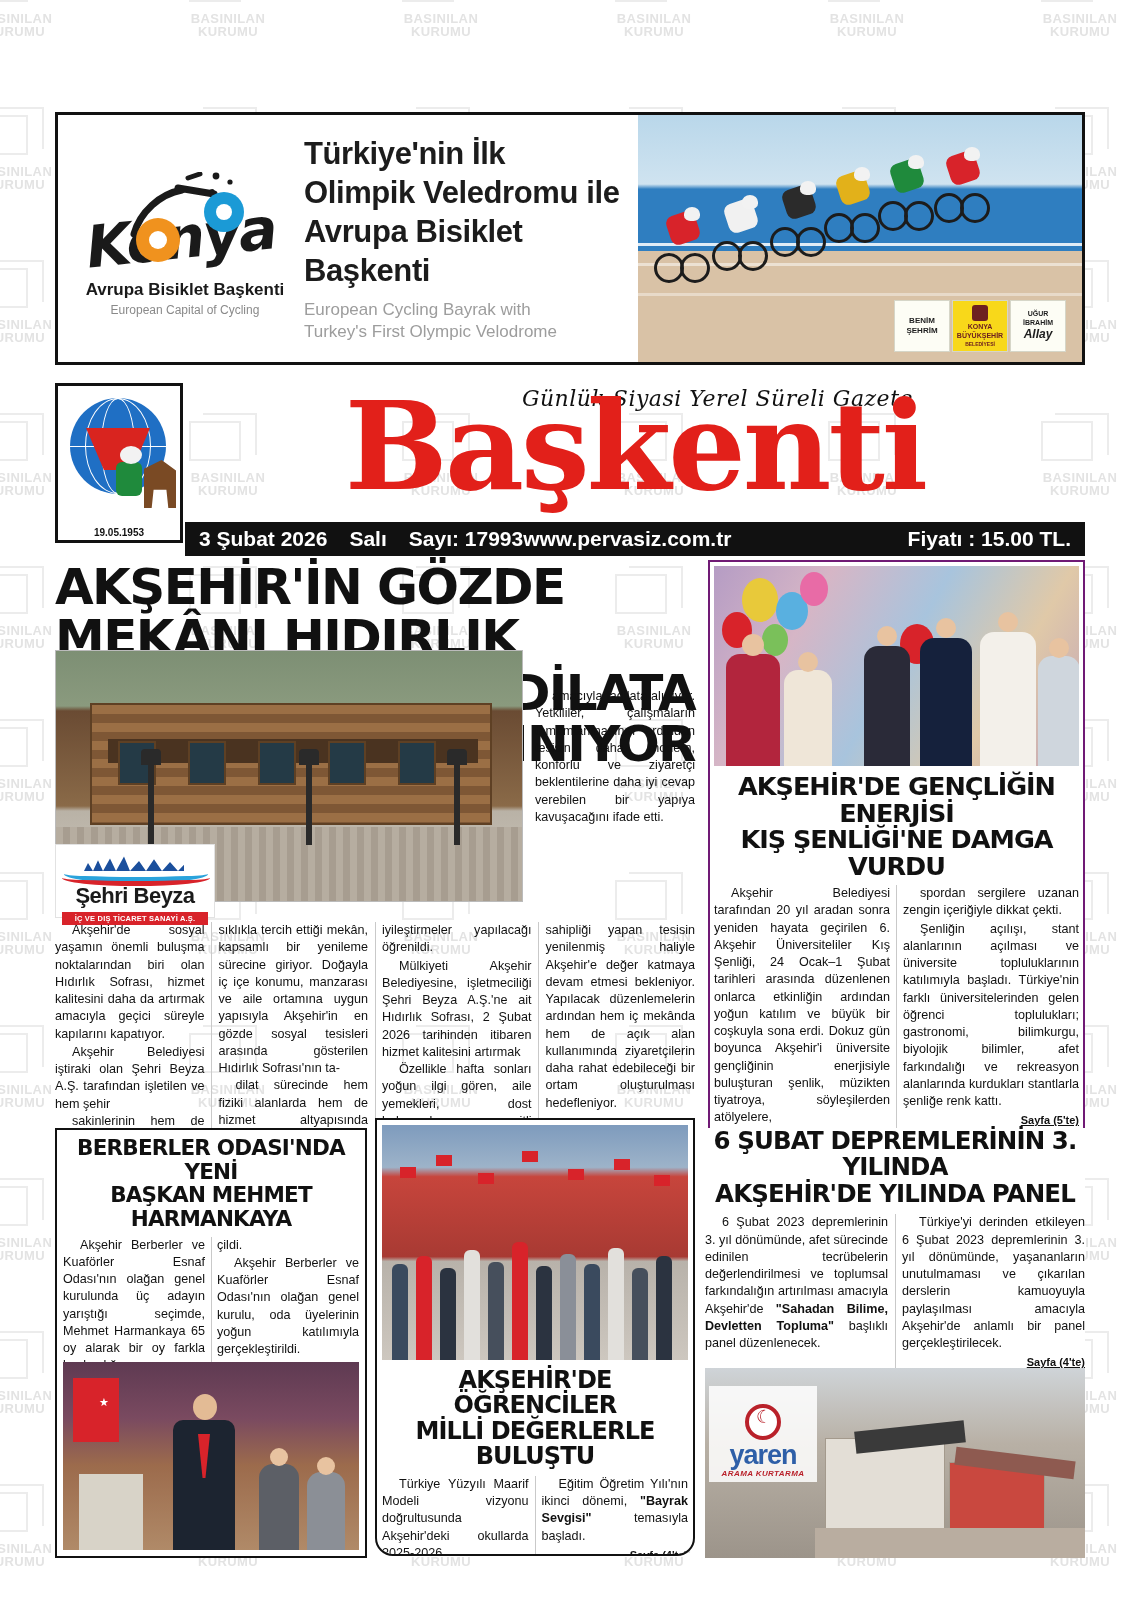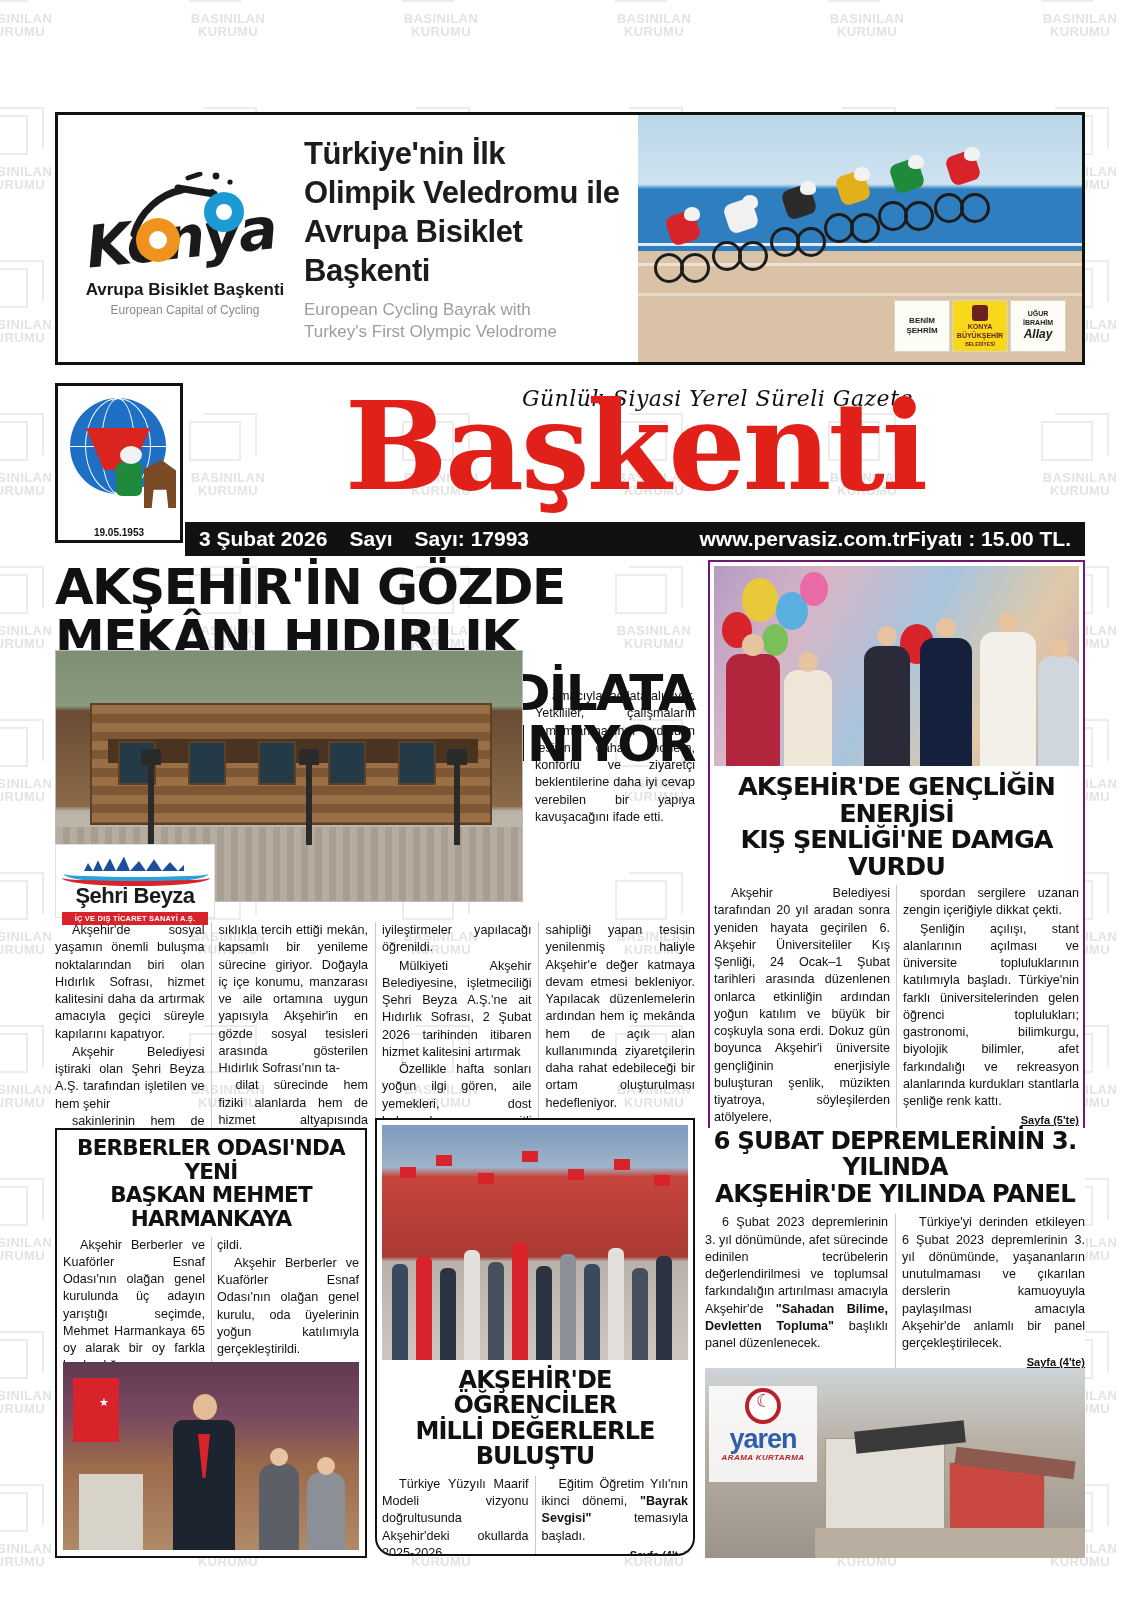--- a/index.html
+++ b/index.html
@@ -289,21 +289,21 @@
     width: 900px; height: 34px;
     background: #111;
     color: #fff;
     display: flex;
     align-items: center;
     font-size: 21px;
     font-weight: bold;
     padding: 0 14px;
   }
   .mh-bar .left { display: flex; gap: 22px; }
-  .mh-bar .mid { flex: 1; text-align: right; margin-left: 36px; }
+  .mh-bar .mid { flex: 1; text-align: left; }
   .mh-bar .right { }
 
   
   .lead {
     position: absolute;
     left: 55px; top: 562px;
     width: 640px;
   }
   .lead-head {
     font-family: "DejaVu Sans", sans-serif;
@@ -570,21 +570,21 @@
     position:absolute; background: #b9ada0;
   }
   .bldg {
     position:absolute; bottom: 0; background: #e3ded6; border: 1px solid #a49a8d;
   }
   .yaren-logo {
     position:absolute; left: 4px; top: 18px;
     width: 108px; height: 96px;
     background: rgba(255,255,255,.85);
     text-align: center;
-    padding-top: 0;
+    padding-top: 16px;
   }
   .yaren-crest {
     width: 36px; height: 36px; border-radius: 50%;
     border: 4px solid #b9212a; margin: 2px auto 0;
     position: relative; background: #fff;
   }
   .yaren-crest:after {
     content:"☾"; position:absolute; left: 7px; top: -2px; color: #b9212a; font-size: 18px;
   }
   .yaren-word {
@@ -844,21 +844,21 @@
       <div class="emb-donkey"></div>
       <div class="emb-date">19.05.1953</div>
     </div>
 
     <div class="mh-slogan">Günlük Siyasi Yerel Süreli Gazete</div>
     <div class="mh-title">Başkenti</div>
 
     <div class="mh-bar">
       <div class="left">
         <span>3  Şubat 2026</span>
-        <span>Sayı</span>
+        <span>Salı</span>
         <span>Sayı: 17993</span>
       </div>
       <div class="mid"><span>www.pervasiz.com.tr</span></div>
       <div class="right"><span>Fiyatı : 15.00 TL.</span></div>
     </div>
   </div>
 
   <div class="lead">
     <div class="lead-head">
       <span class="l1">AKŞEHİR'İN GÖZDE MEKÂNI HIDIRLIK</span>

